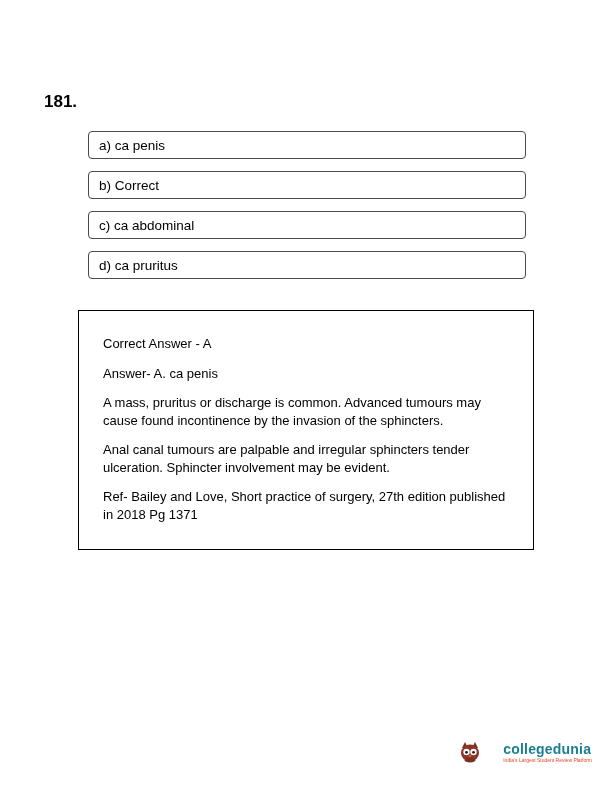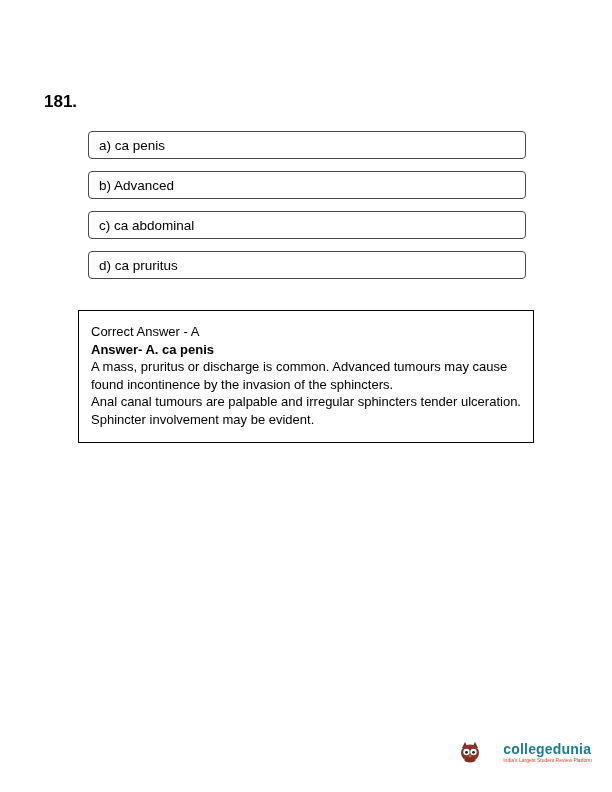--- a/index.html
+++ b/index.html
@@ -53,24 +53,24 @@
   .explanation {
     box-sizing: border-box;
     margin: 31px 0 0 78px;
     width: 456px;
     border: 1.5px solid #000000;
     padding: 12px 12px 14px 12px;
     font-size: 13px;
     line-height: 17.5px;
   }
   .explanation p {
-    margin: 0;
+    margin: 12px;
   }
   .bold {
-    font-weight: bold;
+    font-weight: normal;
   }
   .brand {
     position: absolute;
     right: 20px;
     bottom: 28px;
     display: flex;
     align-items: center;
     gap: 21px;
   }
   .brand-text {
@@ -102,35 +102,36 @@
 
   <div class="question">
     <span class="qnum">181.</span>
   </div>
 
   <div class="options">
     <div class="option">
       <span>a) ca penis</span>
     </div>
     <div class="option">
-      <span>b) Advanced</span>
+      <span>b) Correct</span>
     </div>
     <div class="option">
       <span>c) ca abdominal</span>
     </div>
     <div class="option">
       <span>d) ca pruritus</span>
     </div>
   </div>
 
   <div class="explanation">
     <p>Correct Answer - A</p>
     <p class="bold">Answer- A. ca penis</p>
     <p>A mass, pruritus or discharge is common. Advanced tumours may cause found incontinence by the invasion of the sphincters.</p>
     <p>Anal canal tumours are palpable and irregular sphincters tender ulceration. Sphincter involvement may be evident.</p>
+    <p class="bold">Ref- Bailey and Love, Short practice of surgery, 27th edition published in 2018 Pg 1371</p>
   </div>
 
   <div class="brand">
     <svg class="mascot" viewBox="0 0 24 24" aria-hidden="true">
       <polygon points="4,8 7,2 10,8" fill="#7a2f22"></polygon>
       <polygon points="14,8 17,2 20,8" fill="#7a2f22"></polygon>
       <ellipse cx="12" cy="13" rx="9" ry="8.5" fill="#8c3526"></ellipse>
       <circle cx="8.5" cy="12" r="3.2" fill="#ffffff"></circle>
       <circle cx="15.5" cy="12" r="3.2" fill="#ffffff"></circle>
       <circle cx="8.5" cy="12.3" r="1.4" fill="#2b1510"></circle>

